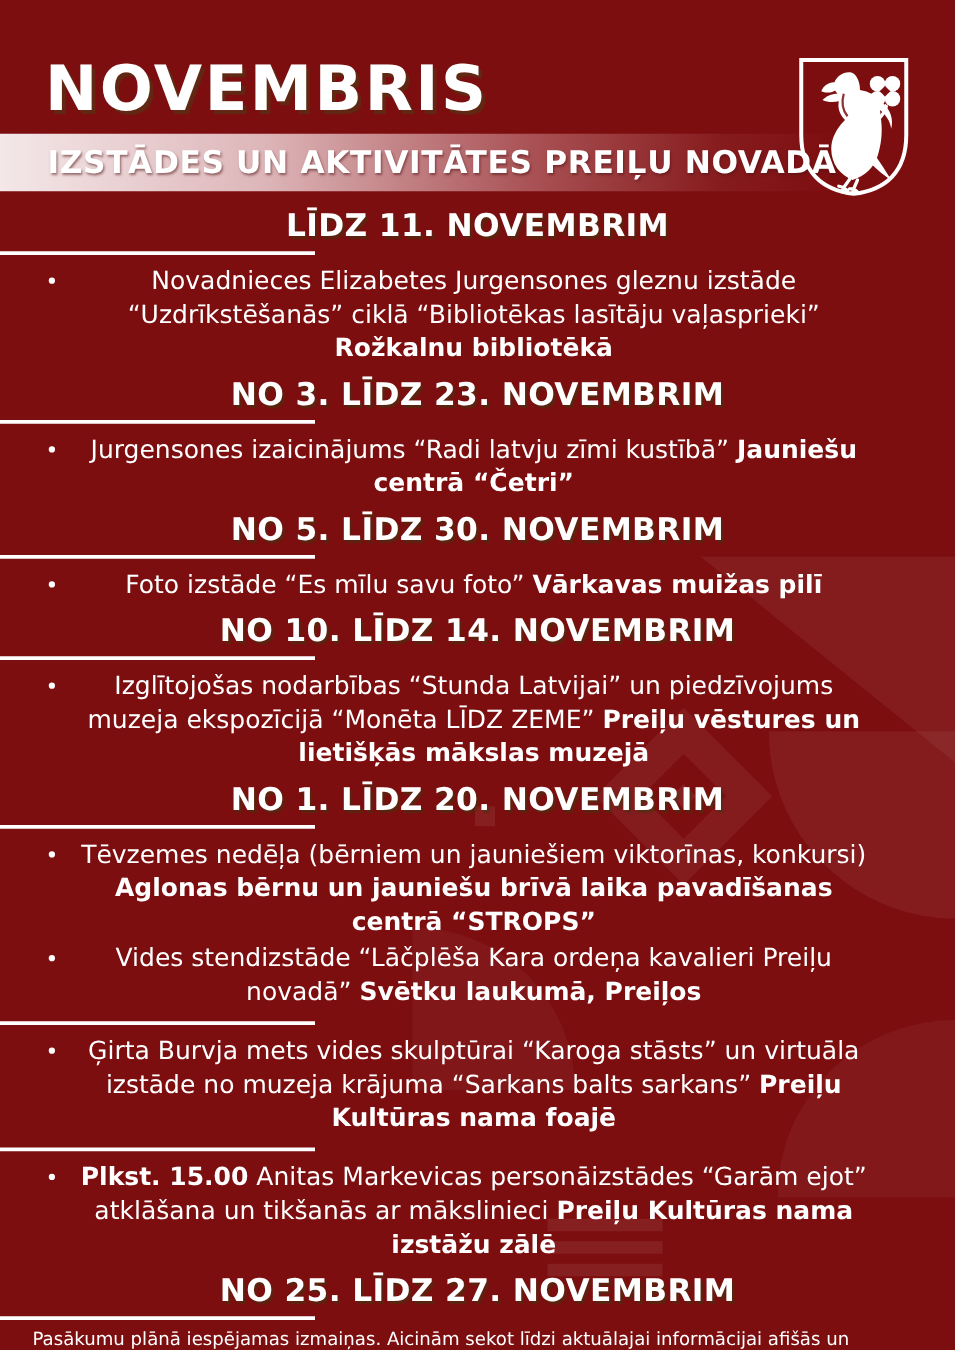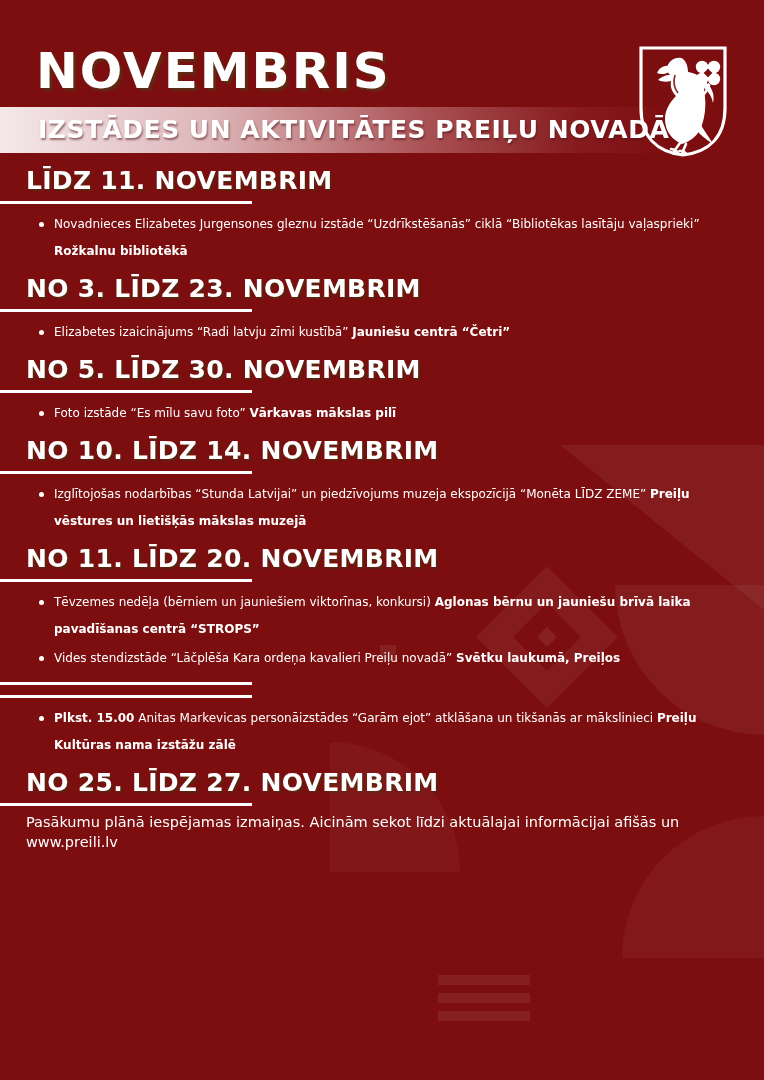--- a/index.html
+++ b/index.html
@@ -53,35 +53,35 @@
       rgba(125,14,16,0) 90%);
     font-weight:700; font-size:25px; letter-spacing:0.5px;
     white-space:nowrap;
     text-shadow:1px 2px 2px rgba(80,20,22,0.55);
   }
 
   .crest {
     position:absolute; left:636px; top:44px; width:94px; height:115px; z-index:2;
   }
 
-  .sections { margin-top:14px; }
+  .sections { margin-top:14px;text-align:center; }
   .section  { margin-top:10px; }
   .section-heading {
     margin:0; font-size:25px; line-height:28px; font-weight:700;
     letter-spacing:0.3px;
     text-shadow:2px 2px 1px rgba(62,55,16,0.55);
   }
   .rule {
     margin:6px 0 0 -44px; width:270px; height:3px;
     background:#fff; border:none;
   }
   .events { list-style:none; margin:7px 0 0 0; padding:0; }
   .event  {
     position:relative; padding-left:28px; margin-bottom:2px;
-    font-size:12px; line-height:27px; max-width:650px;
+    font-size:20px; line-height:27px; max-width:650px;
   }
   .event:before {
     content:""; position:absolute; left:13px; top:11px;
     width:5px; height:5px; border-radius:50%; background:#fff;
   }
   .event strong { font-weight:700; }
 
   .poster-footer {
     margin-top:6px; text-align:left;
     font-size:14.5px; line-height:20px;
@@ -139,47 +139,50 @@
         <h2 class="section-heading">LĪDZ 11. NOVEMBRIM</h2>
         <div class="rule"></div>
         <ul class="events">
           <li class="event"><span>Novadnieces Elizabetes Jurgensones gleznu izstāde “Uzdrīkstēšanās” ciklā “Bibliotēkas lasītāju vaļasprieki” </span><strong>Rožkalnu bibliotēkā</strong></li>
         </ul>
       </section>
       <section class="section">
         <h2 class="section-heading">NO 3. LĪDZ 23. NOVEMBRIM</h2>
         <div class="rule"></div>
         <ul class="events">
-          <li class="event"><span>Elizabetes izaicinājums “Radi latvju zīmi kustībā” </span><strong>Jauniešu centrā “Četri”</strong></li>
+          <li class="event"><span>Jurgensones izaicinājums “Radi latvju zīmi kustībā” </span><strong>Jauniešu centrā “Četri”</strong></li>
         </ul>
       </section>
       <section class="section">
         <h2 class="section-heading">NO 5. LĪDZ 30. NOVEMBRIM</h2>
         <div class="rule"></div>
         <ul class="events">
-          <li class="event"><span>Foto izstāde “Es mīlu savu foto” </span><strong>Vārkavas mākslas pilī</strong></li>
+          <li class="event"><span>Foto izstāde “Es mīlu savu foto” </span><strong>Vārkavas muižas pilī</strong></li>
         </ul>
       </section>
       <section class="section">
         <h2 class="section-heading">NO 10. LĪDZ 14. NOVEMBRIM</h2>
         <div class="rule"></div>
         <ul class="events">
           <li class="event"><span>Izglītojošas nodarbības “Stunda Latvijai” un piedzīvojums muzeja ekspozīcijā “Monēta LĪDZ ZEME” </span><strong>Preiļu vēstures un lietišķās mākslas muzejā</strong></li>
         </ul>
       </section>
       <section class="section">
-        <h2 class="section-heading">NO 11. LĪDZ 20. NOVEMBRIM</h2>
+        <h2 class="section-heading">NO 1. LĪDZ 20. NOVEMBRIM</h2>
         <div class="rule"></div>
         <ul class="events">
           <li class="event"><span>Tēvzemes nedēļa (bērniem un jauniešiem viktorīnas, konkursi) </span><strong>Aglonas bērnu un jauniešu brīvā laika pavadīšanas centrā “STROPS”</strong></li>
           <li class="event"><span>Vides stendizstāde “Lāčplēša Kara ordeņa kavalieri Preiļu novadā” </span><strong>Svētku laukumā, Preiļos</strong></li>
         </ul>
       </section>
       <section class="section">
         <div class="rule"></div>
+        <ul class="events">
+          <li class="event"><span>Ģirta Burvja mets vides skulptūrai “Karoga stāsts” un virtuāla izstāde no muzeja krājuma “Sarkans balts sarkans” </span><strong>Preiļu Kultūras nama foajē</strong></li>
+        </ul>
       </section>
       <section class="section">
         <div class="rule"></div>
         <ul class="events">
           <li class="event"><strong>Plkst. 15.00</strong><span> Anitas Markevicas personāizstādes “Garām ejot” atklāšana un tikšanās ar mākslinieci </span><strong>Preiļu Kultūras nama izstāžu zālē</strong></li>
         </ul>
       </section>
       <section class="section">
         <h2 class="section-heading">NO 25. LĪDZ 27. NOVEMBRIM</h2>
         <div class="rule"></div>

